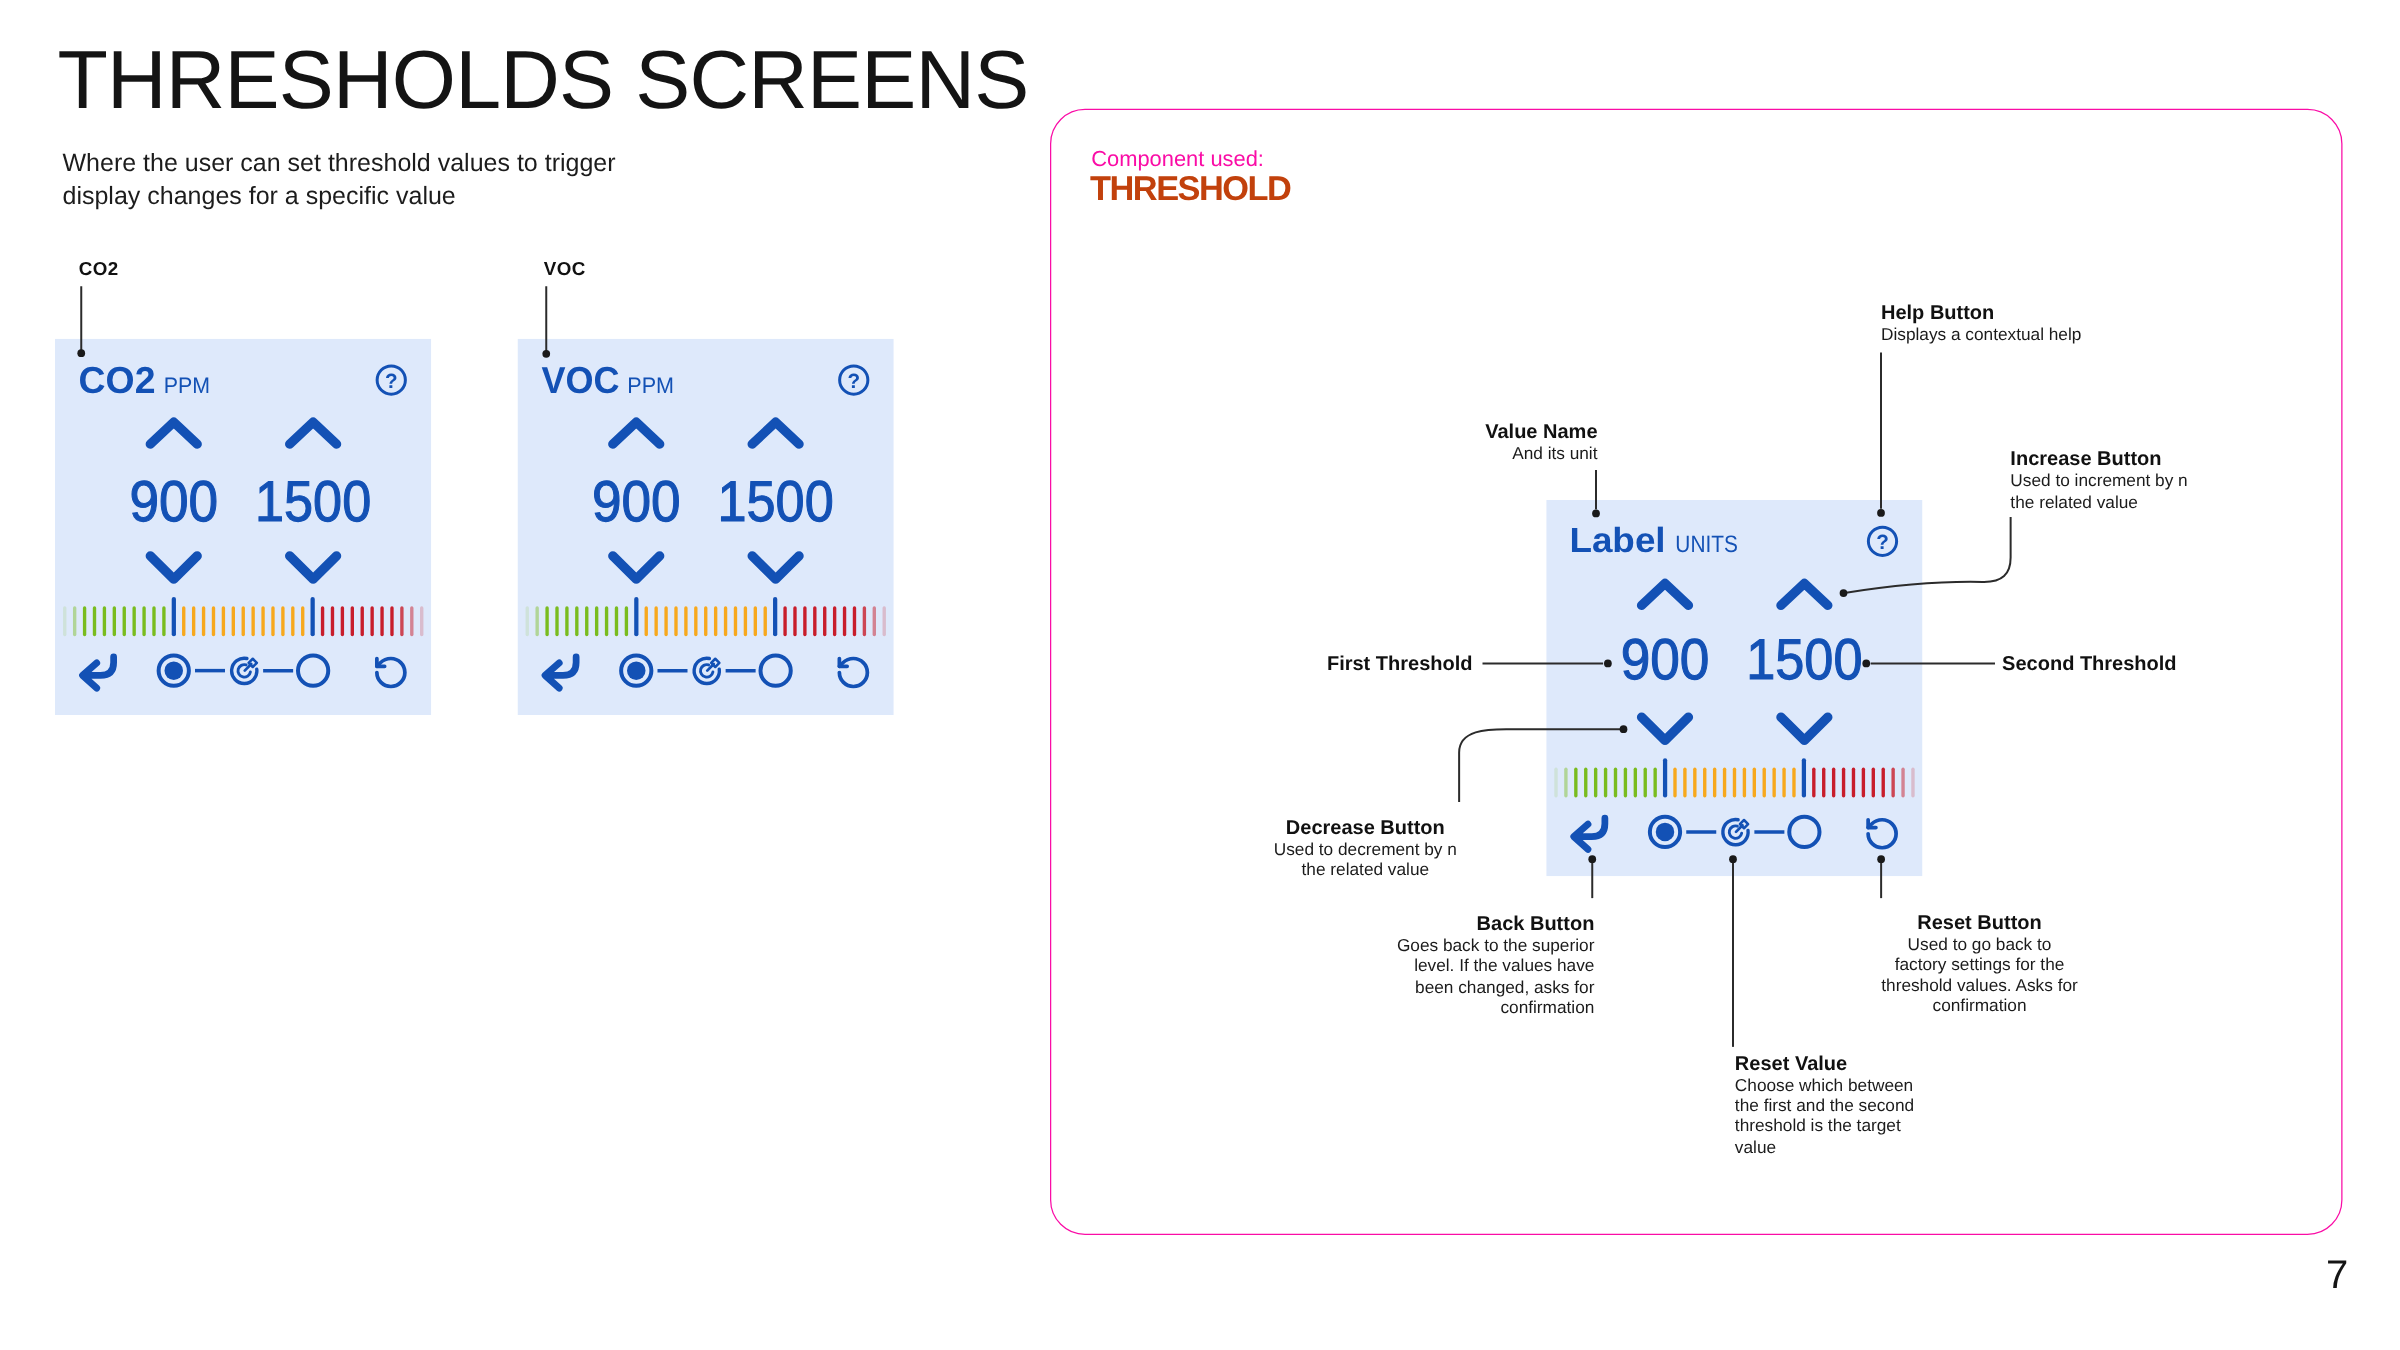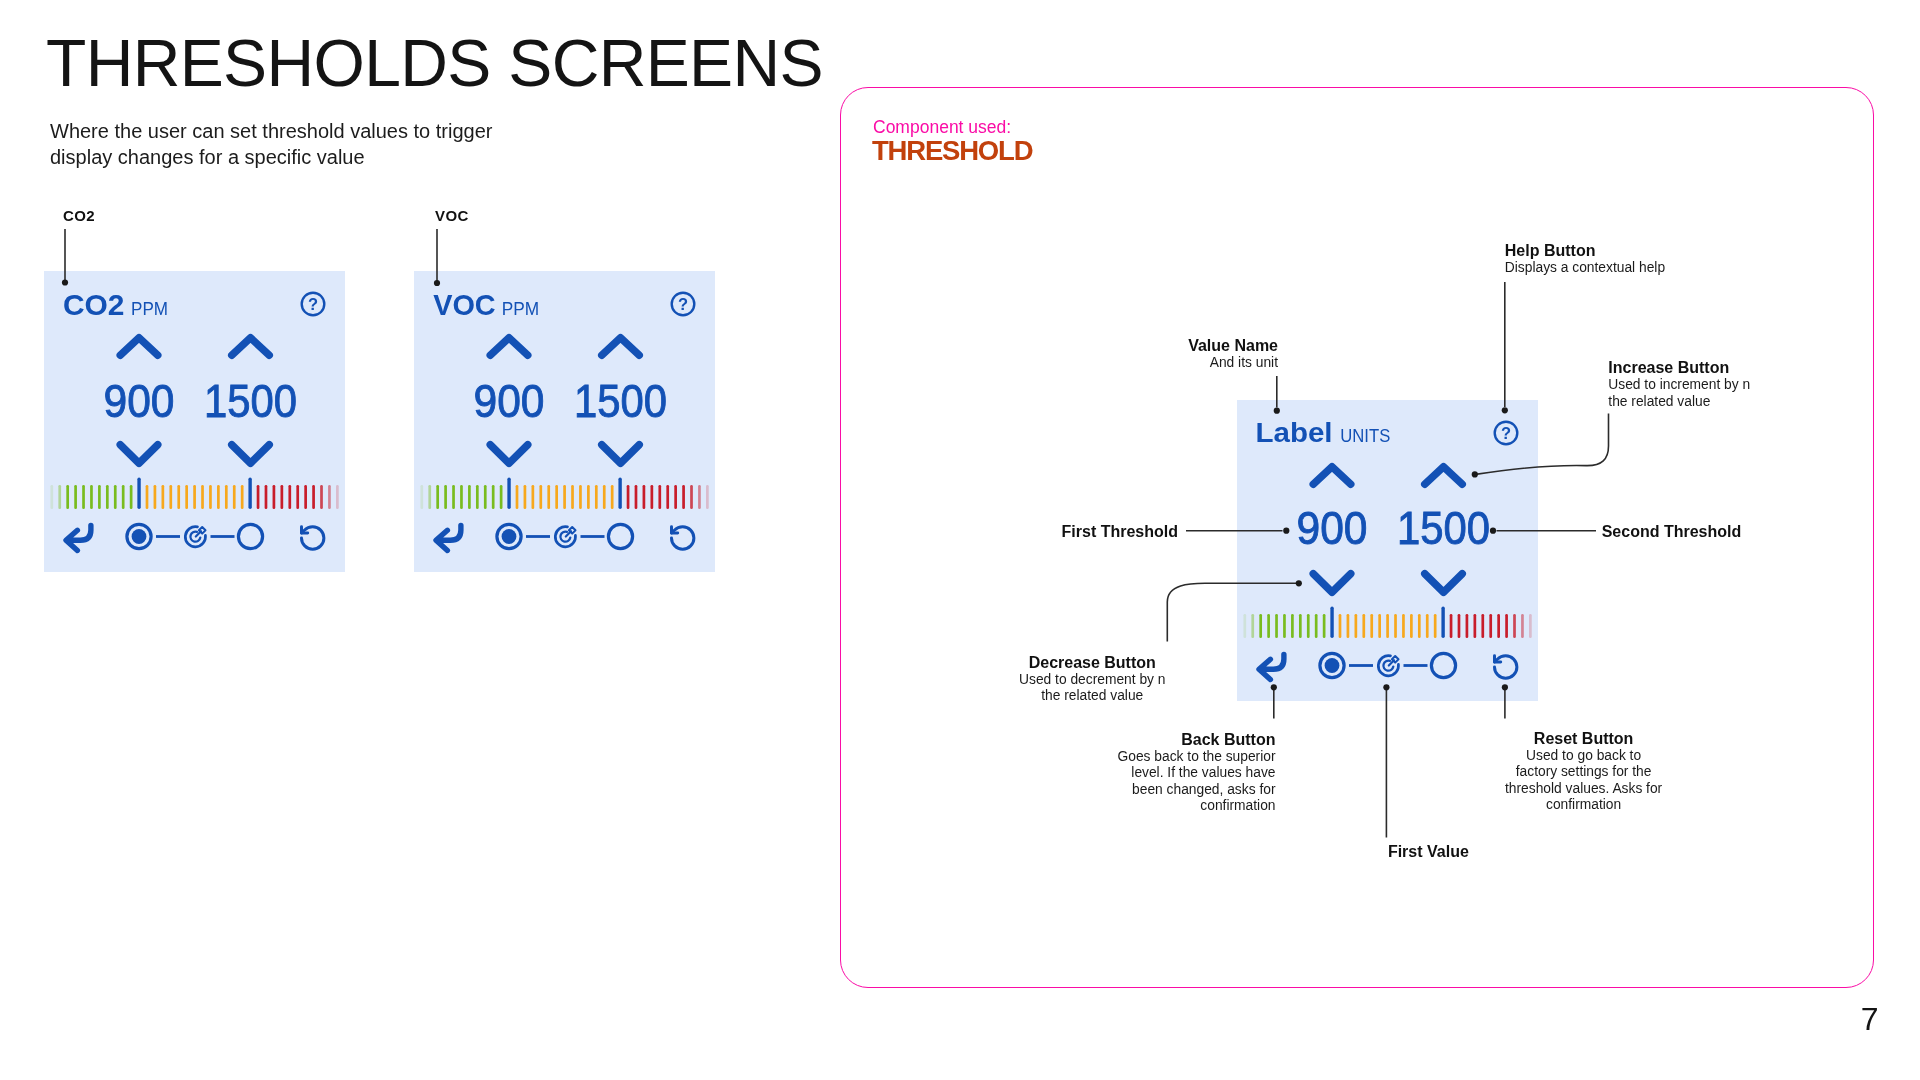--- a/index.html
+++ b/index.html
@@ -233,21 +233,22 @@
   </div>
 <div class="ann" style="right:644.5px;top:730px;text-align:right">
     <div class="t">Back Button</div>
     <div class="d">Goes back to the superior<br>level. If the values have<br>been changed, asks for<br>confirmation</div>
   </div>
 <div class="ann" style="left:1505px;top:729px;text-align:center">
     <div class="t">Reset Button</div>
     <div class="d">Used to go back to<br>factory settings for the<br>threshold values. Asks for<br>confirmation</div>
   </div>
 <div class="ann" style="left:1387.9px;top:841.5px;text-align:left">
-    <div class="t">First Value</div>
+    <div class="t">Reset Value</div>
+    <div class="d">Choose which between<br>the first and the second<br>threshold is the target<br>value</div>
   </div>
 <svg class="abs" style="left:0;top:0" width="1920" height="1080" viewBox="0 0 1920 1080">
     <path d="M65 229 V 281" fill="none" stroke="#2b2b2b" stroke-width="1.6"></path>
     <path d="M437 229 V 281.5" fill="none" stroke="#2b2b2b" stroke-width="1.6"></path>
     <path d="M1504.8 282 V 407" fill="none" stroke="#2b2b2b" stroke-width="1.6"></path>
     <path d="M1276.8 376 V 407.5" fill="none" stroke="#2b2b2b" stroke-width="1.6"></path>
     <path d="M1475.5 474.4 C 1510 469, 1552 464.8, 1586 465.6 C 1602 466, 1608.5 459, 1608.5 446 L 1608.5 413.5" fill="none" stroke="#2b2b2b" stroke-width="1.6"></path>
     <path d="M1186 530.7 H 1282.5" fill="none" stroke="#2b2b2b" stroke-width="1.6"></path>
     <path d="M1496.5 530.7 H 1596" fill="none" stroke="#2b2b2b" stroke-width="1.6"></path>
     <path d="M1298 583.3 H 1205 C 1190 583.3, 1167.3 584, 1167.3 602 L 1167.3 641.5" fill="none" stroke="#2b2b2b" stroke-width="1.6"></path>

